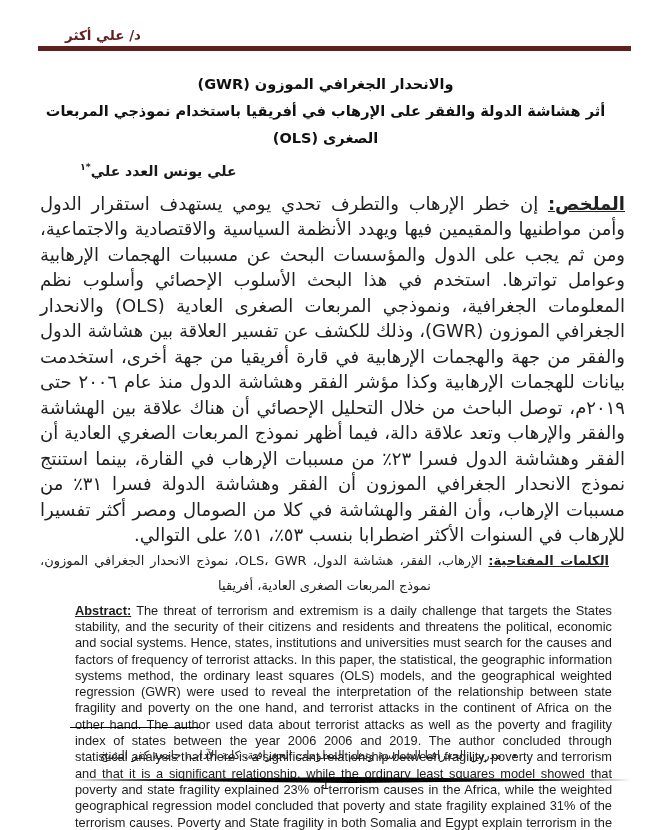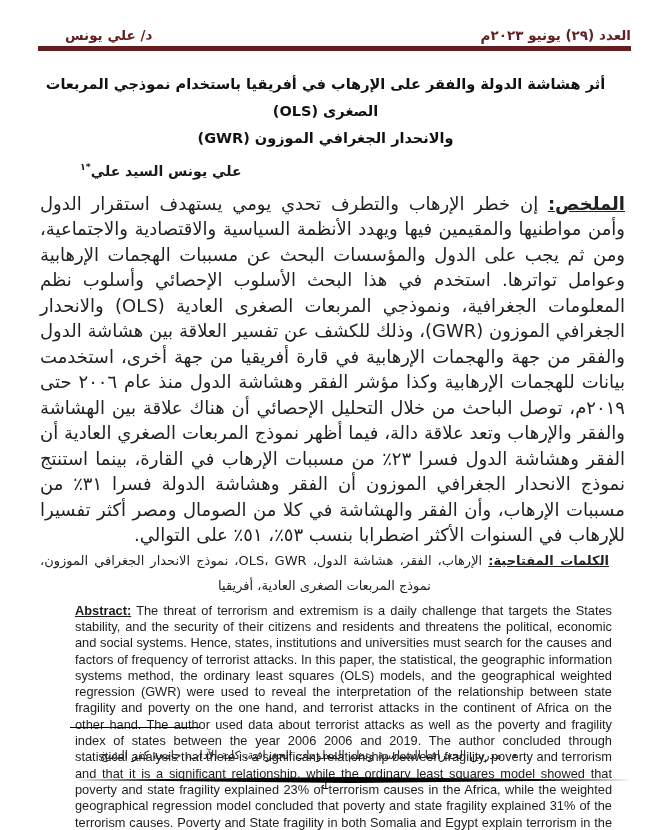--- a/index.html
+++ b/index.html
@@ -82,31 +82,30 @@
     text-align:center; font-size:12px;
     font-family:"Liberation Sans", sans-serif; color:#111;
   }
 </style>
 </head>
 <body>
 
 <div class="page">
 
   <div class="hdr">
-    <span class="left" dir="rtl">د/ علي يونس</span>
-    <span class="right" dir="rtl">العدد (٢٩) يونيو ٢٠٢٣م</span>
+    <span class="left" dir="rtl">د/ علي أكثر</span>
   </div>
   <div class="rule"></div>
 
   <div class="title">
+    <div>والانحدار الجغرافي الموزون (GWR)</div>
     <div>أثر هشاشة الدولة والفقر على الإرهاب في أفريقيا باستخدام نموذجي المربعات الصغرى (OLS)</div>
-    <div>والانحدار الجغرافي الموزون (GWR)</div>
   </div>
 
-  <div class="author"><span>علي يونس السيد علي</span><sup>*١</sup></div>
+  <div class="author"><span>علي يونس العدد علي</span><sup>*١</sup></div>
 
   <p class="abs-ar"><span class="lbl-ar">الملخص:</span><span> إن خطر الإرهاب والتطرف تحدي يومي يستهدف استقرار الدول وأمن مواطنيها والمقيمين فيها ويهدد الأنظمة السياسية والاقتصادية والاجتماعية، ومن ثم يجب على الدول والمؤسسات البحث عن مسببات الهجمات الإرهابية وعوامل تواترها. استخدم في هذا البحث الأسلوب الإحصائي وأسلوب نظم المعلومات الجغرافية، ونموذجي المربعات الصغرى العادية (OLS) والانحدار الجغرافي الموزون (GWR)، وذلك للكشف عن تفسير العلاقة بين هشاشة الدول والفقر من جهة والهجمات الإرهابية في قارة أفريقيا من جهة أخرى، استخدمت بيانات للهجمات الإرهابية وكذا مؤشر الفقر وهشاشة الدول منذ عام ٢٠٠٦ حتى ٢٠١٩م، توصل الباحث من خلال التحليل الإحصائي أن هناك علاقة بين الهشاشة والفقر والإرهاب وتعد علاقة دالة، فيما أظهر نموذج المربعات الصغري العادية أن الفقر وهشاشة الدول فسرا ٢٣٪ من مسببات الإرهاب في القارة، بينما استنتج نموذج الانحدار الجغرافي الموزون أن الفقر وهشاشة الدولة فسرا ٣١٪ من مسببات الإرهاب، وأن الفقر والهشاشة في كلا من الصومال ومصر أكثر تفسيرا للإرهاب في السنوات الأكثر اضطرابا بنسب ٥٣٪، ٥١٪ على التوالي.</span></p>
 
   <p class="kw-ar"><span class="lbl-ar">الكلمات المفتاحية:</span><span> الإرهاب، الفقر، هشاشة الدول، OLS، GWR، نموذج الانحدار الجغرافي الموزون، نموذج المربعات الصغرى العادية، أفريقيا</span></p>
 
   <p class="abs-en"><span class="lbl-en">Abstract:</span><span> The threat of terrorism and extremism is a daily challenge that targets the States stability, and the security of their citizens and residents and threatens the political, economic and social systems. Hence, states, institutions and universities must search for the causes and factors of frequency of terrorist attacks. In this paper, the statistical, the geographic information systems method, the ordinary least squares (OLS) models, and the geographical weighted regression (GWR) were used to reveal the interpretation of the relationship between state fragility and poverty on the one hand, and terrorist attacks in the continent of Africa on the other hand. The author used data about terrorist attacks as well as the poverty and fragility index of states between the year 2006 2006 and 2019. The author concluded through statistical analysis that there is a significant relationship between fragility, poverty and terrorism and that it is a significant relationship, while the ordinary least squares model showed that poverty and state fragility explained 23% of terrorism causes in the Africa, while the weighted geographical regression model concluded that poverty and state fragility explained 31% of the terrorism causes. Poverty and State fragility in both Somalia and Egypt explain terrorism in the most violent years, with rates of 53% and 51%, respectively.</span></p>
 
   <p class="kw-en"><span class="lbl-en">key words</span><span>: </span><span>Terrorism, States, Fragility index, OLS, GWR.</span></p>
 
   <div class="fn-sep"></div>

